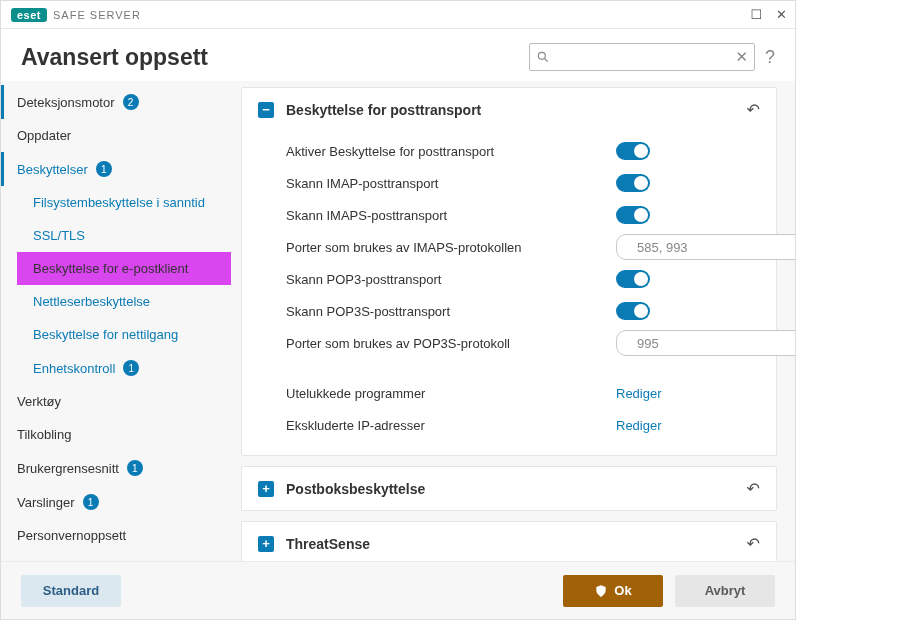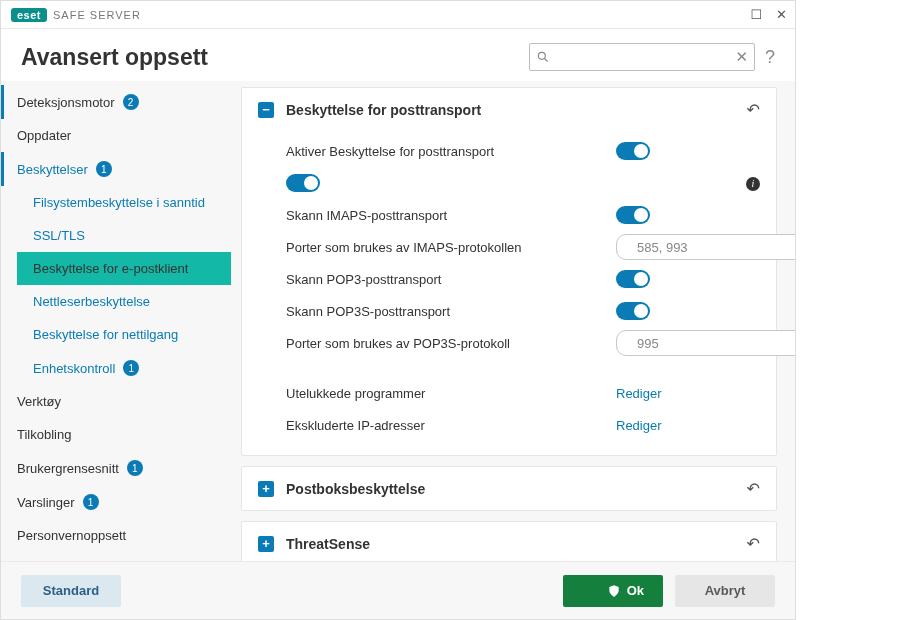--- a/index.html
+++ b/index.html
@@ -22,21 +22,21 @@
 .help-q { margin-left: 10px; color: #888; font-size: 18px; cursor: pointer; }
 
 .body { flex: 1; display: flex; overflow: hidden; background: #f7f7f7; }
 
 .sidebar { width: 230px; background: #f7f7f7; padding: 4px 0 0 0; overflow-y: auto; }
 .sidebar .item { padding: 9px 12px 9px 16px; cursor: pointer; color: #333; display: flex; align-items: center; position: relative; }
 .sidebar .item.top { font-weight: 400; color: #333; }
 .sidebar .item.top.active-top { color: #0a7bb5; font-weight: 400; }
 .sidebar .item.top.active-top::before, .sidebar .item.top.bar::before { content:""; position:absolute; left:0; top:0; bottom:0; width:3px; background:#0a7bb5; }
 .sidebar .item.sub { padding-left: 16px; color: #0a7bb5; margin-left: 16px; }
-.sidebar .item.sub.selected { background: #14b8a6; color: #333; }
+.sidebar .item.sub.selected { background: #d946ef; color: #333; }
 .sidebar .badge { display: inline-flex; align-items: center; justify-content: center; min-width: 16px; height: 16px; border-radius: 8px; background: #0a7bb5; color: #fff; font-size: 10px; margin-left: 8px; padding: 0 4px; }
 
 .content { flex: 1; padding: 6px 18px 10px 10px; overflow-y: auto; background: #f7f7f7; }
 .panel { background: #fff; border: 1px solid #e5e5e5; border-radius: 2px; margin-bottom: 10px; }
 .panel-header { display: flex; align-items: center; padding: 12px 16px; cursor: pointer; }
 .panel-header .toggle { width: 16px; height: 16px; background: #0a7bb5; color: #fff; display: inline-flex; align-items: center; justify-content: center; border-radius: 2px; font-weight: bold; font-size: 13px; line-height: 1; margin-right: 12px; flex-shrink: 0; }
 .panel-header .title { font-weight: 600; font-size: 14px; flex: 1; }
 .panel-header .reset { color: #555; font-size: 16px; cursor: pointer; }
 .panel-body { padding: 4px 16px 14px 44px; }
 
@@ -46,21 +46,21 @@
 .row .info { margin-left: auto; color: #333; cursor: pointer; }
 
 .switch { width: 34px; height: 18px; border-radius: 10px; background: #0a7bb5; position: relative; cursor: pointer; }
 .switch::after { content: ""; position: absolute; width: 14px; height: 14px; background: #fff; border-radius: 50%; top: 2px; right: 2px; }
 .textin { width: 200px; height: 26px; border: 1px solid #c8c8c8; border-radius: 10px; padding: 0 20px; color: #888; font-size: 13px; outline: none; }
 .link { color: #0a7bb5; text-decoration: none; cursor: pointer; }
 
 .footer { height: 58px; display: flex; align-items: center; padding: 0 20px; background: #f7f7f7; border-top: 1px solid #eaeaea; }
 .btn { height: 32px; min-width: 100px; border: 1px solid transparent; border-radius: 2px; font-size: 13px; cursor: pointer; display: inline-flex; align-items: center; justify-content: center; gap: 6px; padding: 0 18px; }
 .btn.default { background: #dce8f0; color: #2d5e86; font-weight: 600; }
-.btn.primary { background: #15803d; color: #fff; font-weight: 600; justify-content: flex-end; }
+.btn.primary { background: #a16207; color: #fff; font-weight: 600; }
 .btn.secondary { background: #e6e6e6; color: #5a5a5a; font-weight: 600; }
 .footer .spacer { flex: 1; }
 
 .info-icon { width:14px; height:14px; border-radius:50%; background:#333; color:#fff; display:inline-flex; align-items:center; justify-content:center; font-size:10px; font-style: italic; font-family: Georgia, serif; }
 </style>
 </head>
 <body>
 
 <div class="window">
   <div class="titlebar">
@@ -146,20 +146,21 @@
         </div>
         <div class="panel-body" id="transport-rows">
             <div class="row">
               <div class="label">Aktiver Beskyttelse for posttransport</div>
               <div class="control">
                 <div class="switch"></div>
               </div>
               <span class="info"><span class="info-icon">i</span></span>
             </div>
             <div class="row">
+              <div class="label">Skann IMAP-posttransport</div>
               <div class="control">
                 <div class="switch"></div>
               </div>
               <span class="info"><span class="info-icon">i</span></span>
             </div>
             <div class="row">
               <div class="label">Skann IMAPS-posttransport</div>
               <div class="control">
                 <div class="switch"></div>
               </div>

